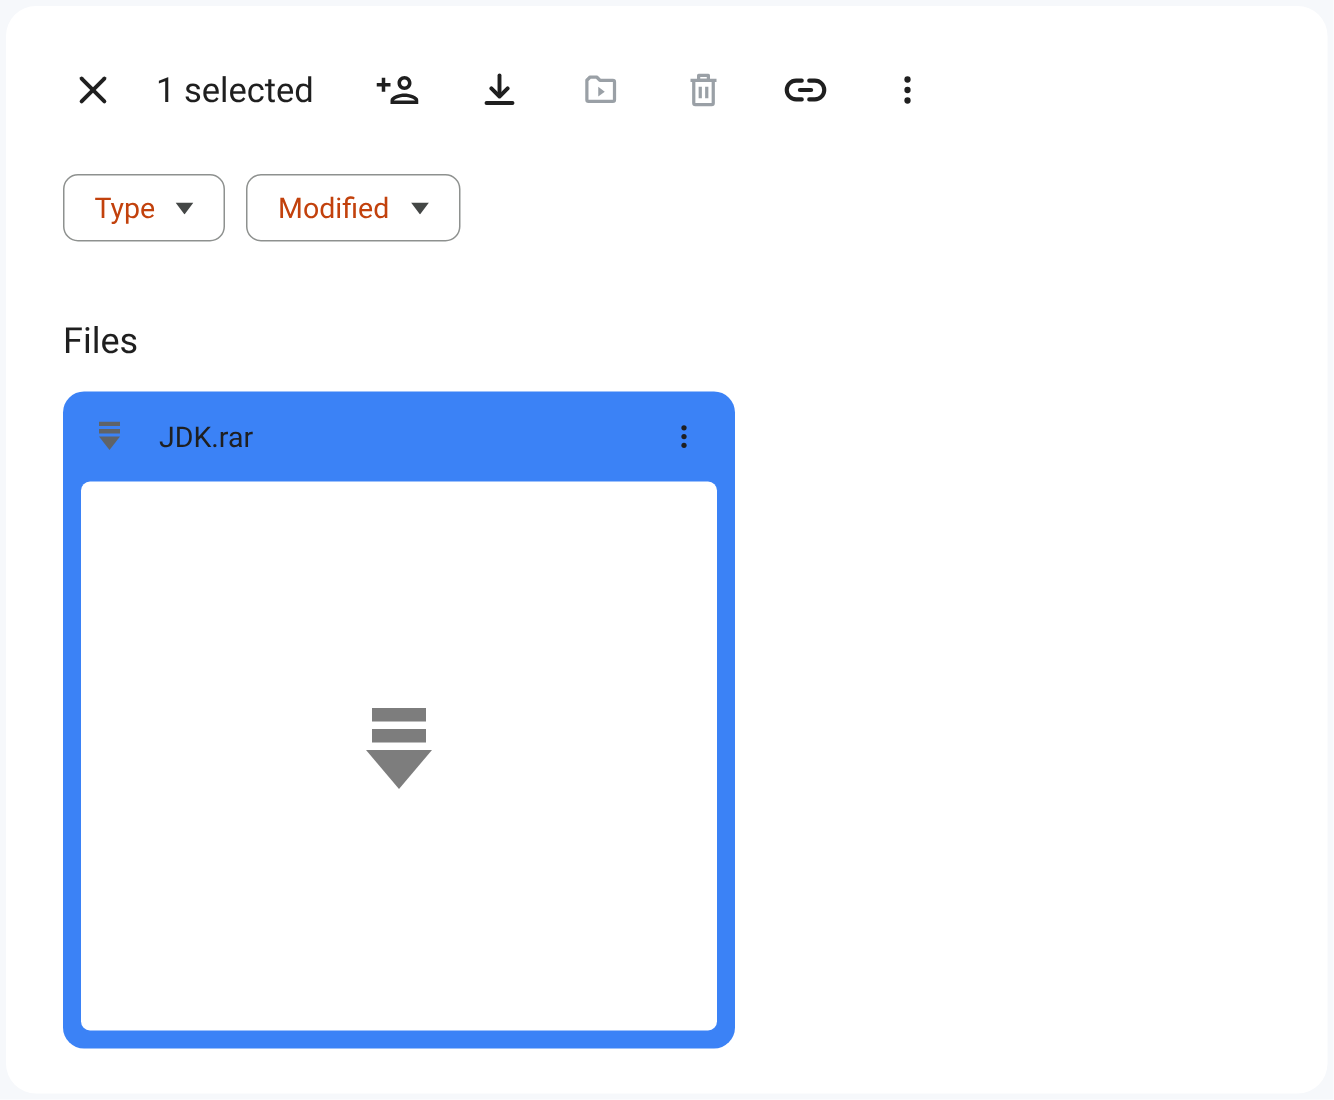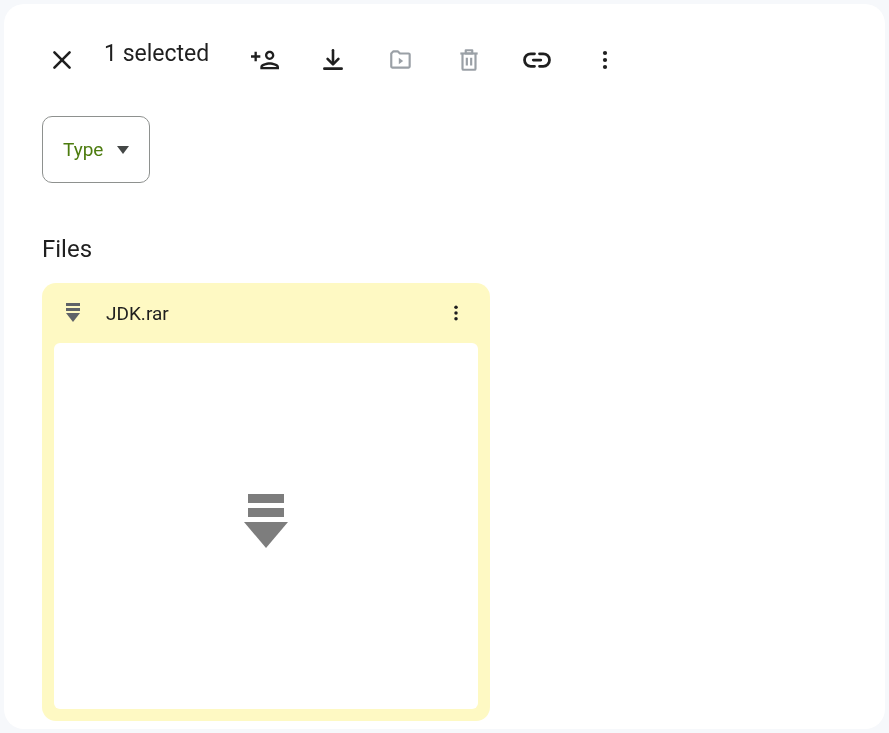--- a/index.html
+++ b/index.html
@@ -14,20 +14,21 @@
   .panel {
     background: #ffffff;
     border-radius: 20px;
     margin: 4px;
     padding: 36px 38px;
     width: calc(100% - 8px);
     height: calc(100% - 8px);
   }
   .toolbar {
     display: flex;
+    align-items: center;
     gap: 28px;
   }
   .icon-btn {
     width: 40px;
     height: 40px;
     display: flex;
     align-items: center;
     justify-content: center;
     border-radius: 50%;
     cursor: pointer;
@@ -41,40 +42,40 @@
     margin-right: 8px;
   }
   .filter-row {
     display: flex;
     gap: 14px;
     margin-top: 36px;
   }
   .chip {
     border: 1px solid #8e918f;
     border-radius: 10px;
-    padding: 21px 20px;
+    padding: 10px 20px;
     font-size: 19px;
-    color: #4d7c0f;
+    color: #c2410c;
     display: flex;
     align-items: center;
     gap: 14px;
     cursor: pointer;
     background: #fff;
   }
   .chip svg { color: #444746; }
   .section-label {
     font-size: 24px;
     color: #1f1f1f;
     margin-top: 52px;
     margin-bottom: 20px;
   }
   .file-card {
     width: 448px;
     height: 438px;
-    background: #fef9c3;
+    background: #3b82f6;
     border-radius: 14px;
     overflow: hidden;
     display: flex;
     flex-direction: column;
     cursor: pointer;
   }
   .file-header {
     display: flex;
     align-items: center;
     padding: 14px 18px 14px 22px;
@@ -162,20 +163,26 @@
           <circle cx="12" cy="5" r="2.1"></circle>
           <circle cx="12" cy="12" r="2.1"></circle>
           <circle cx="12" cy="19" r="2.1"></circle>
         </svg>
     </div>
   </div>
 
   <div class="filter-row">
     <div class="chip">
       <span>Type</span>
+      <svg width="12" height="8" viewBox="0 0 12 8" fill="currentColor">
+          <path d="M0 0h12L6 8z"></path>
+        </svg>
+    </div>
+    <div class="chip">
+      <span>Modified</span>
       <svg width="12" height="8" viewBox="0 0 12 8" fill="currentColor">
           <path d="M0 0h12L6 8z"></path>
         </svg>
     </div>
   </div>
 
   <div class="section-label">Files</div>
 
   <div class="file-card">
     <div class="file-header">

